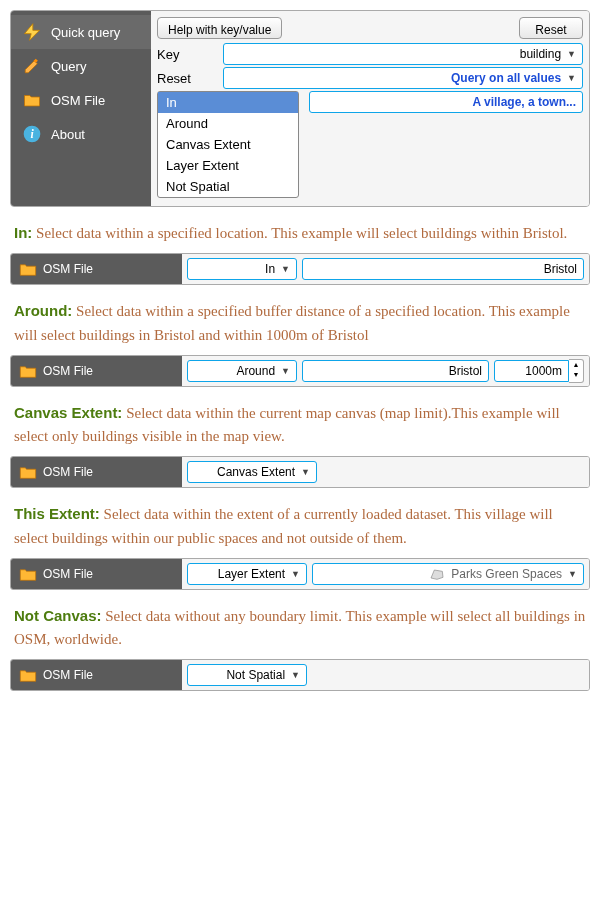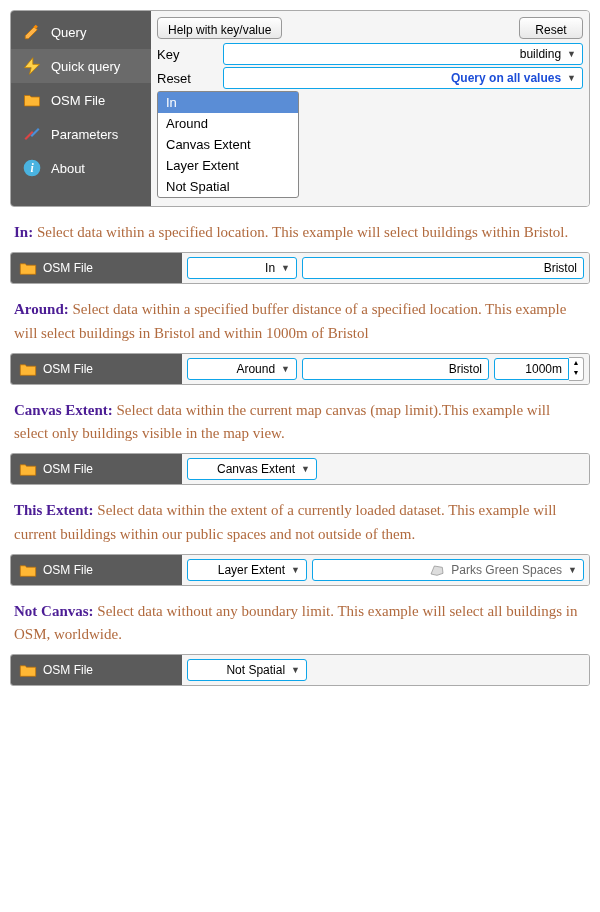--- a/index.html
+++ b/index.html
@@ -112,23 +112,23 @@
 
   
   .expl {
     font-family: Georgia, 'Times New Roman', serif;
     color: #b16a3e;
     font-size: 15px;
     line-height: 1.55;
     margin: 14px 4px 8px 4px;
   }
   .expl b {
-    font-family: Liberation Serif, serif;
+    font-family: Liberation Sans, sans-serif;
     font-weight: bold;
-    color: #4c1d95;
+    color: #4d7c0f;
   }
 
   
   .mini {
     display: flex;
     border: 1px solid #aaa;
     border-radius: 3px;
     overflow: hidden;
     height: 30px;
   }
@@ -174,53 +174,44 @@
     border-bottom-right-radius:3px;
   }
   .spinner .arrows span { font-size: 7px; line-height: 10px; text-align:center; cursor:pointer;}
   .layer-icon { width:16px; height:12px; }
 </style>
 </head>
 <body>
 
 <div class="panel">
   <div class="sidebar">
+    <div class="side-item active">
+      <span class="icon">
+        <svg viewBox="0 0 24 24" width="20" height="20">
+            <polygon points="13,2 3,14 11,14 9,22 21,10 13,10" fill="#ffd24a" stroke="#c08000" stroke-width="1"></polygon>
+          </svg>
+      </span>
+      <span>Quick query</span>
+    </div>
     <div class="side-item">
       <span class="icon">
         <svg viewBox="0 0 24 24" width="18" height="18">
             <polygon points="3,21 3,17 15,5 19,9 7,21" fill="#ffb347" stroke="#c07000"></polygon>
             <rect x="15" y="3" width="4" height="4" transform="rotate(45 17 5)" fill="#ff8c00"></rect>
           </svg>
       </span>
       <span>Query</span>
     </div>
-    <div class="side-item active">
-      <span class="icon">
-        <svg viewBox="0 0 24 24" width="20" height="20">
-            <polygon points="13,2 3,14 11,14 9,22 21,10 13,10" fill="#ffd24a" stroke="#c08000" stroke-width="1"></polygon>
-          </svg>
-      </span>
-      <span>Quick query</span>
-    </div>
     <div class="side-item">
       <span class="icon">
         <svg viewBox="0 0 24 24" width="20" height="18">
             <path d="M2 6 L9 6 L11 8 L22 8 L22 20 L2 20 Z" fill="#ffb734" stroke="#c07000"></path>
           </svg>
       </span>
       <span>OSM File</span>
-    </div>
-    <div class="side-item">
-      <span class="icon">
-        <svg viewBox="0 0 24 24" width="18" height="18">
-            <path d="M4 20 L14 10 L12 8 L2 18 Z" fill="#d44"></path>
-            <path d="M20 4 L10 14 L12 16 L22 6 Z" fill="#4a90d9"></path>
-          </svg>
-      </span>
-      <span>Parameters</span>
     </div>
     <div class="side-item">
       <span class="icon">
         <svg viewBox="0 0 24 24" width="20" height="20">
             <circle cx="12" cy="12" r="10" fill="#4ab3e0"></circle>
             <text x="12" y="17" text-anchor="middle" font-size="14" fill="#fff" font-family="Georgia" font-style="italic" font-weight="bold">i</text>
           </svg>
       </span>
       <span>About</span>
     </div>
@@ -251,20 +242,23 @@
     <div class="row" style="align-items:flex-start;">
       <div style="width:146px;">
         <div class="droplist">
           <div class="selected">In</div>
           <div>Around</div>
           <div>Canvas Extent</div>
           <div>Layer Extent</div>
           <div>Not Spatial</div>
         </div>
       </div>
+      <div class="textinput flex1">
+        <span class="placeholder">A village, a town...</span>
+      </div>
     </div>
   </div>
 </div>
 
 <div class="expl">
   <b>In:</b><span> Select data within a specified location. This example will select buildings within Bristol.</span>
 </div>
 <div class="mini">
   <div class="mini-left">
     <svg class="folder-icon" viewBox="0 0 24 20">
@@ -325,21 +319,21 @@
   </div>
   <div class="mini-right">
     <div class="dropdown" style="min-width:130px;">
       <span>Canvas Extent</span>
       <span class="caret">▼</span>
     </div>
   </div>
 </div>
 
 <div class="expl">
-  <b>This Extent:</b><span> Select data within the extent of a currently loaded dataset. This example will current buildings within our public spaces and not outside of them.</span>
+  <b>This Extent:</b><span> Select data within the extent of a currently loaded dataset. This village will select buildings within our public spaces and not outside of them.</span>
 </div>
 <div class="mini">
   <div class="mini-left">
     <svg class="folder-icon" viewBox="0 0 24 20">
         <path d="M1 4 L8 4 L10 6 L23 6 L23 19 L1 19 Z" fill="#ffb734" stroke="#c07000"></path>
       </svg>
     <span>OSM File</span>
   </div>
   <div class="mini-right">
     <div class="dropdown" style="min-width:120px;">

